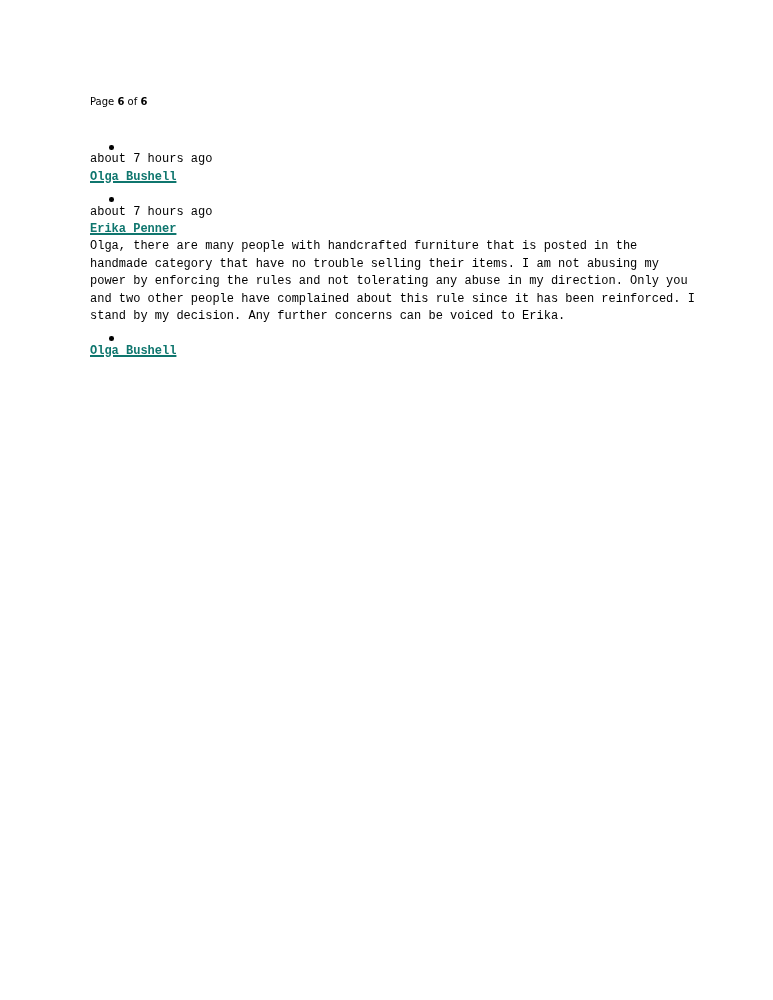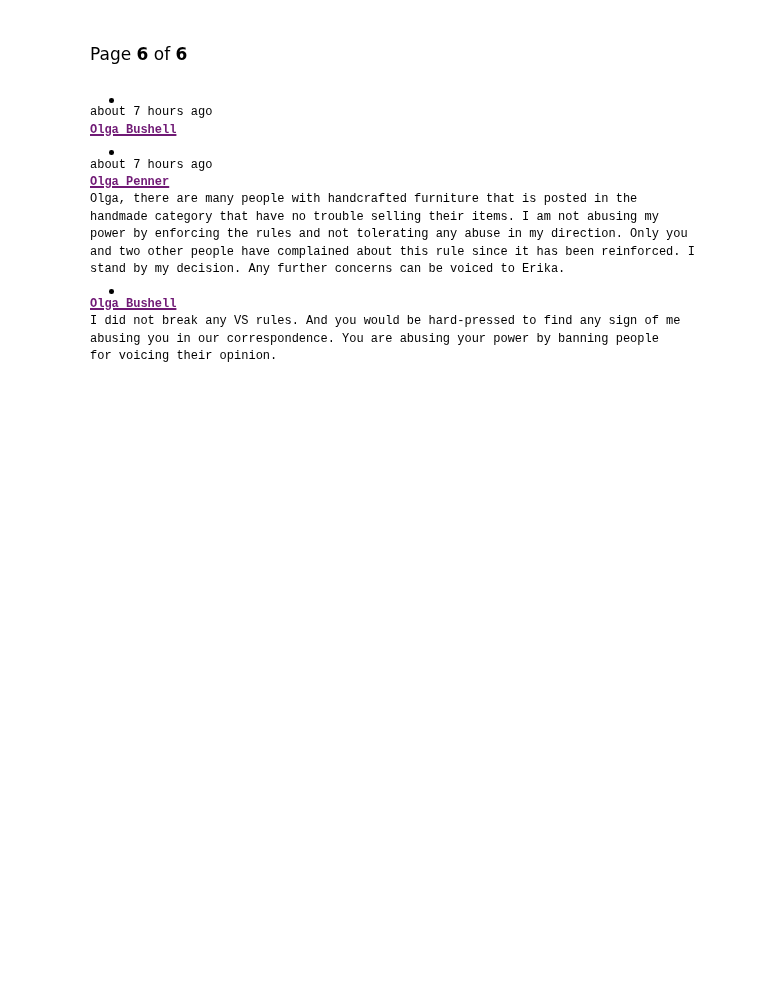--- a/index.html
+++ b/index.html
@@ -16,23 +16,24 @@
     font-family: "DejaVu Sans", sans-serif;
     color: #000000;
   }
   .content {
     position: absolute;
     left: 90px;
     top: 45px;
     width: 640px;
   }
   .page-header {
-    font-size: 17px;
+    font-size: 10px;
     line-height: 19px;
     color: #000000;
+    margin-top: 47px;
   }
   .page-header .num {
     font-weight: bold;
   }
   .thread {
     margin-top: 23px;
     font-size: 12px;
     line-height: 17.4px;
     font-family: Liberation Mono, monospace;
   }
@@ -53,21 +54,21 @@
     border-radius: 50%;
     background: #000000;
   }
   .timestamp-line,
   .body-text,
   .seen-line {
     white-space: pre-wrap;
     color: #000000;
   }
   .author-line a {
-    color: #701a75;
+    color: #0f766e;
     font-weight: bold;
     text-decoration: underline;
     text-decoration-thickness: 1.5px;
   }
 </style>
 </head>
 <body>
 
 <div class="page">
   <div class="content">
@@ -85,36 +86,33 @@
           <a href="#">Olga Bushell</a>
         </div>
       </div>
 
       <div class="comment">
         <div class="bullet-line">
           <span class="dot"></span>
         </div>
         <div class="timestamp-line">about 7 hours ago</div>
         <div class="author-line">
-          <a href="#">Olga Penner</a>
+          <a href="#">Erika Penner</a>
         </div>
         <div class="body-text">Olga, there are many people with handcrafted furniture that is posted in the
 handmade category that have no trouble selling their items. I am not abusing my
 power by enforcing the rules and not tolerating any abuse in my direction. Only you
 and two other people have complained about this rule since it has been reinforced. I
 stand by my decision. Any further concerns can be voiced to Erika.</div>
       </div>
 
       <div class="comment">
         <div class="bullet-line">
           <span class="dot"></span>
         </div>
         <div class="author-line">
           <a href="#">Olga Bushell</a>
         </div>
-        <div class="body-text">I did not break any VS rules. And you would be hard-pressed to find any sign of me
-abusing you in our correspondence. You are abusing your power by banning people
-for voicing their opinion.</div>
       </div>
 
     </div>
   </div>
 </div>
 
 </body></html>

